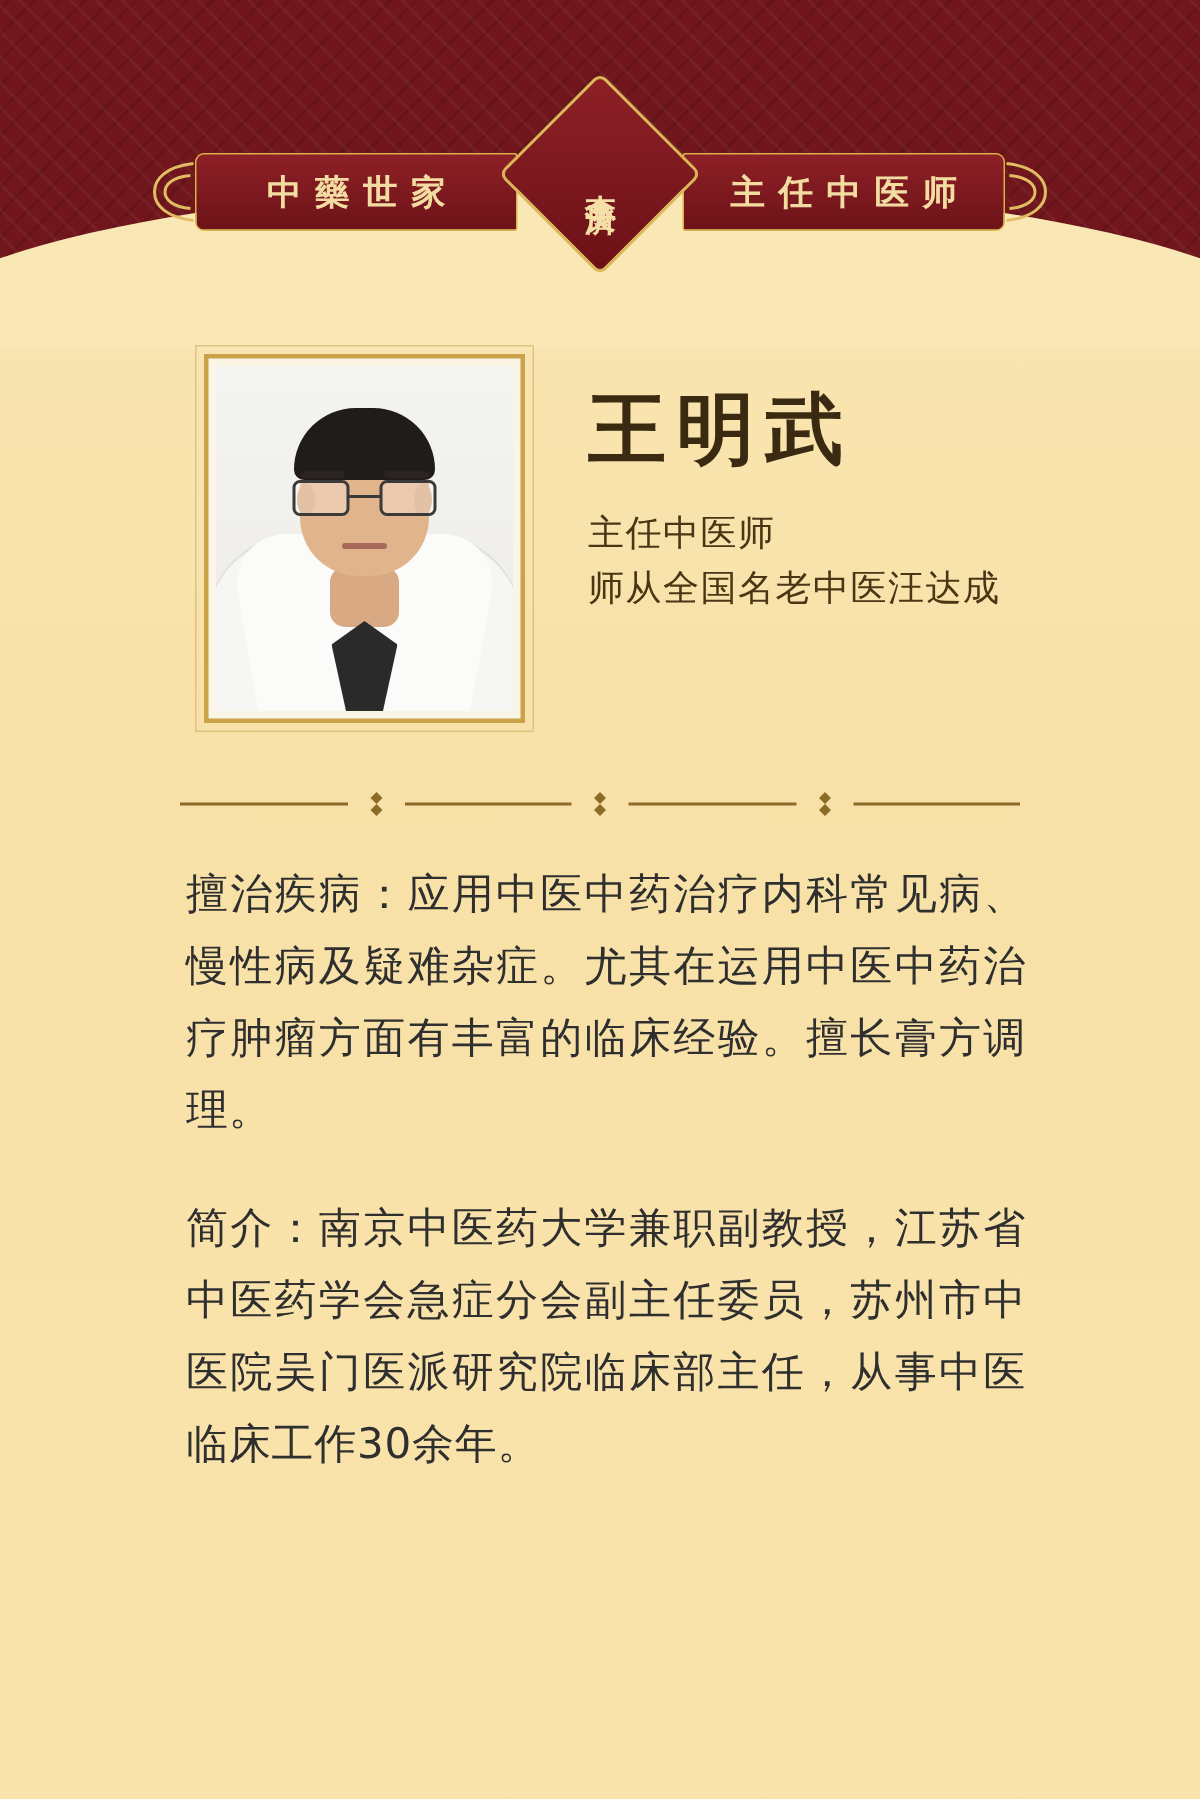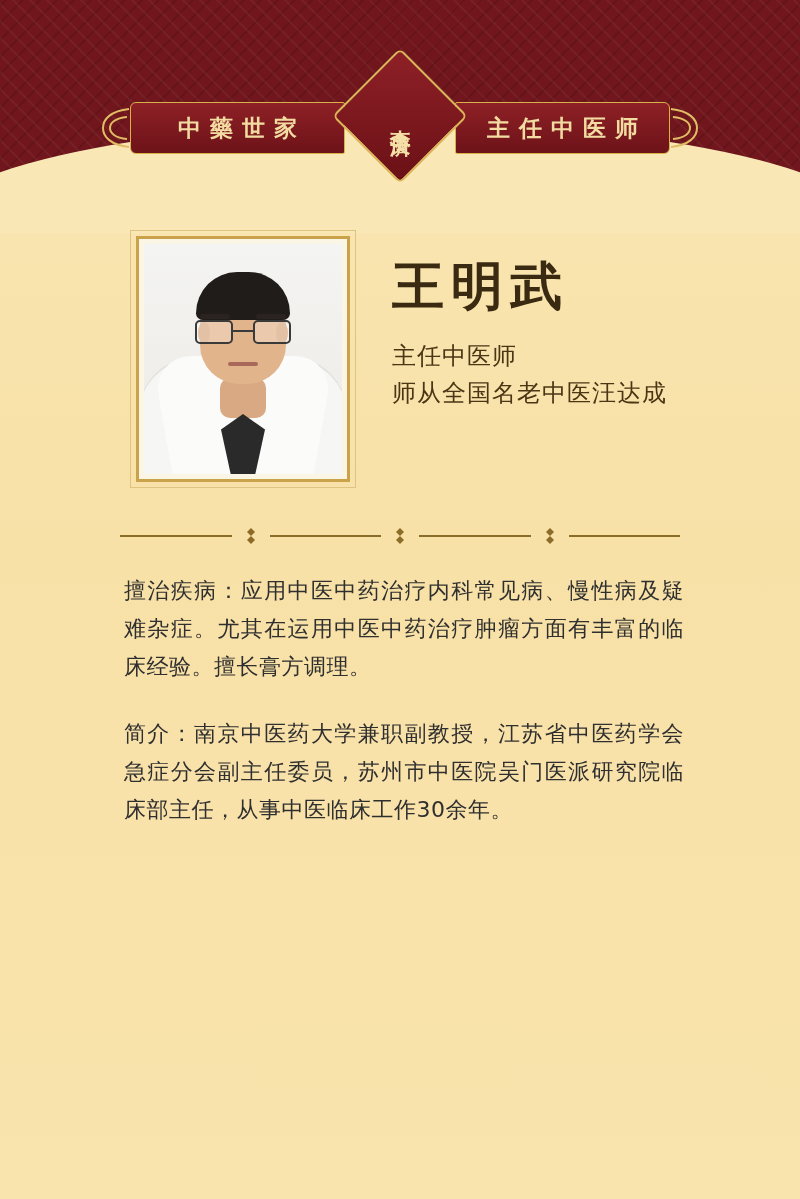--- a/index.html
+++ b/index.html
@@ -296,21 +296,21 @@
 
   
   .body-text {
     position: absolute;
     left: 124px;
     top: 572px;
     width: 560px;
   }
   .para {
     font-family: "DejaVu Sans", sans-serif;
-    font-size: 22px;
+    font-size: 28px;
     line-height: 1.72;
     color: #2f2f2f;
     letter-spacing: 0.5px;
     margin: 0 0 30px 0;
     text-align: justify;
   }
 </style>
 </head>
 <body>
 

